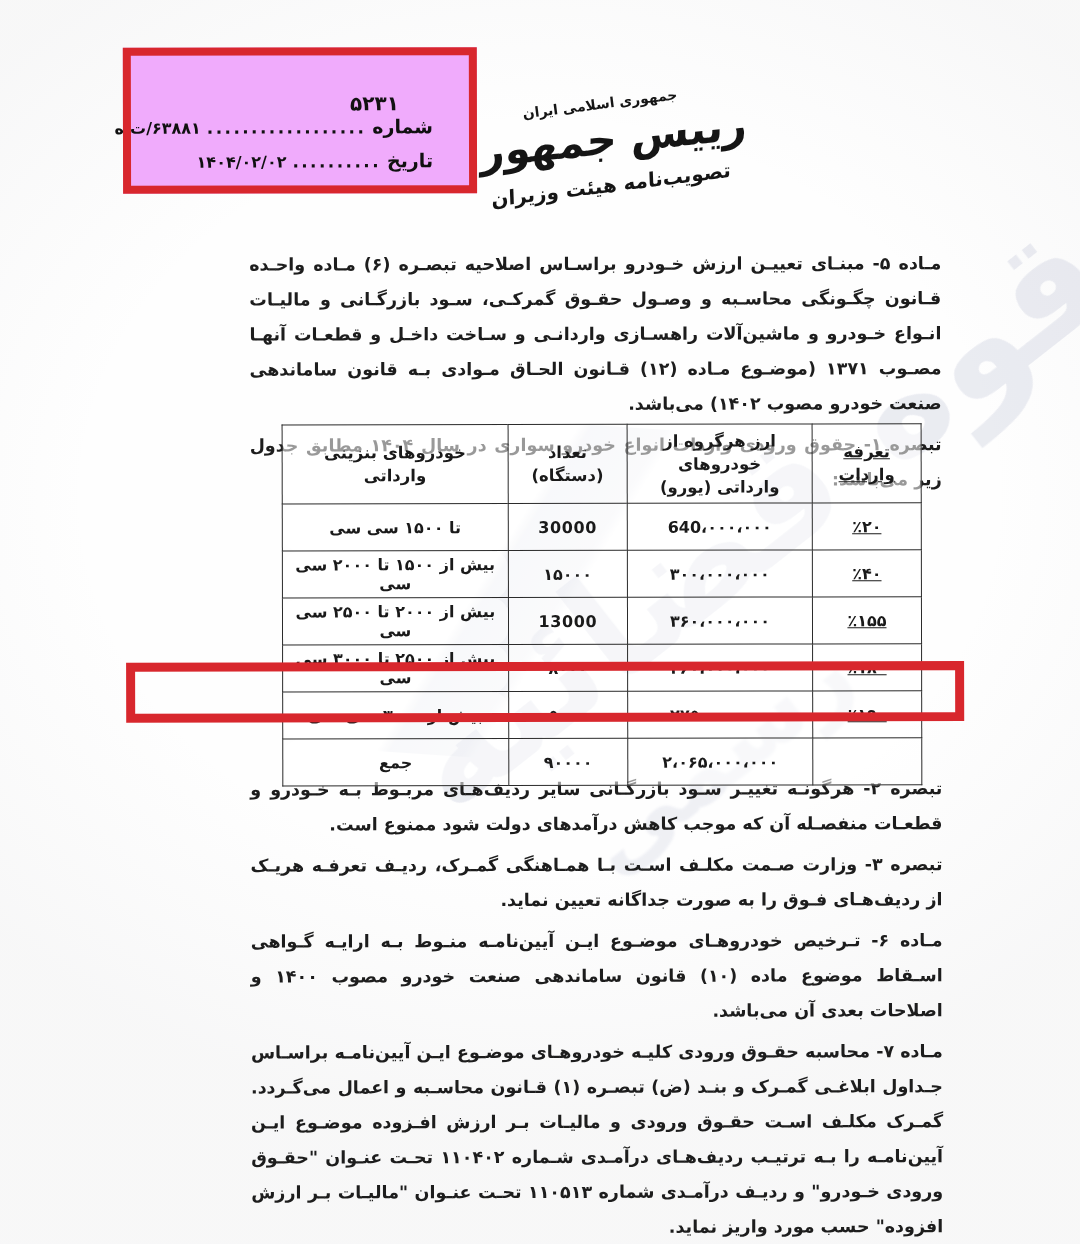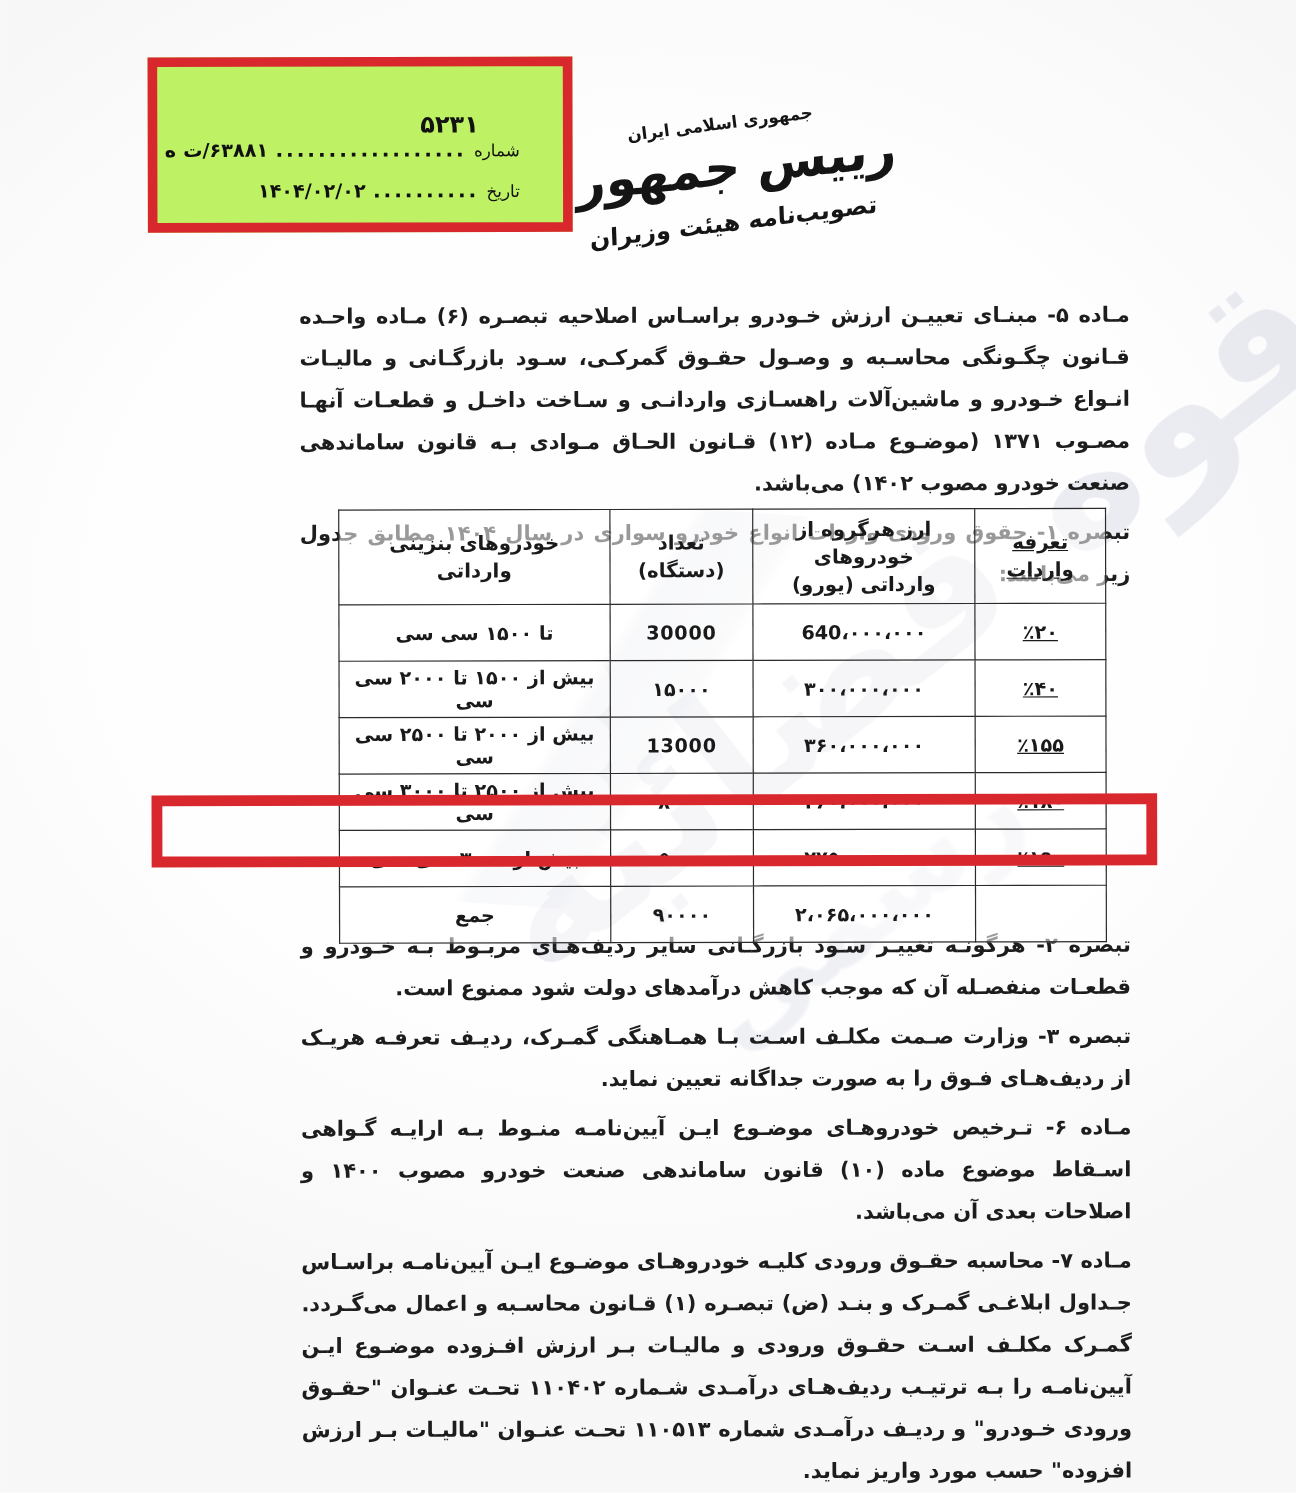--- a/index.html
+++ b/index.html
@@ -39,38 +39,38 @@
   }
   .wm-tri{
     position:absolute;left:300px;top:420px;width:430px;height:340px;
     background:linear-gradient(118deg, rgba(150,158,190,.00) 44%, rgba(150,158,190,.14) 46%, rgba(150,158,190,.10) 58%, rgba(150,158,190,0) 60%);
     transform:rotate(4deg);pointer-events:none;
   }
 
   
   #stamp-box{
     position:absolute;left:124px;top:47px;width:354px;height:146px;
-    border:8px solid #d8272d;background:#bef264;box-sizing:border-box;
+    border:8px solid #d8272d;background:#f0abfc;box-sizing:border-box;
   }
   .stamp-inner{
     position:absolute;inset:0;padding:0;
   }
   .stamp-serial{
     position:absolute;right:70px;top:36px;
     font-size:20px;font-weight:700;letter-spacing:7px;
     color:#121212;
   }
   .stamp-row{
     position:absolute;display:flex;align-items:baseline;
     direction:rtl;gap:6px;white-space:nowrap;
   }
   .stamp-row.r1{right:36px;top:60px;}
   .stamp-row.r2{right:36px;top:94px;}
   .stamp-label{
-    font-size:14px;font-weight:400;color:#101010;
+    font-size:19px;font-weight:700;color:#101010;
     font-family:"DejaVu Sans",sans-serif;
   }
   .stamp-dots{
     font-size:17px;color:#101010;letter-spacing:2.4px;font-weight:700;
   }
   .stamp-val{
     font-size:16px;font-weight:700;color:#101010;
   }
 
   

